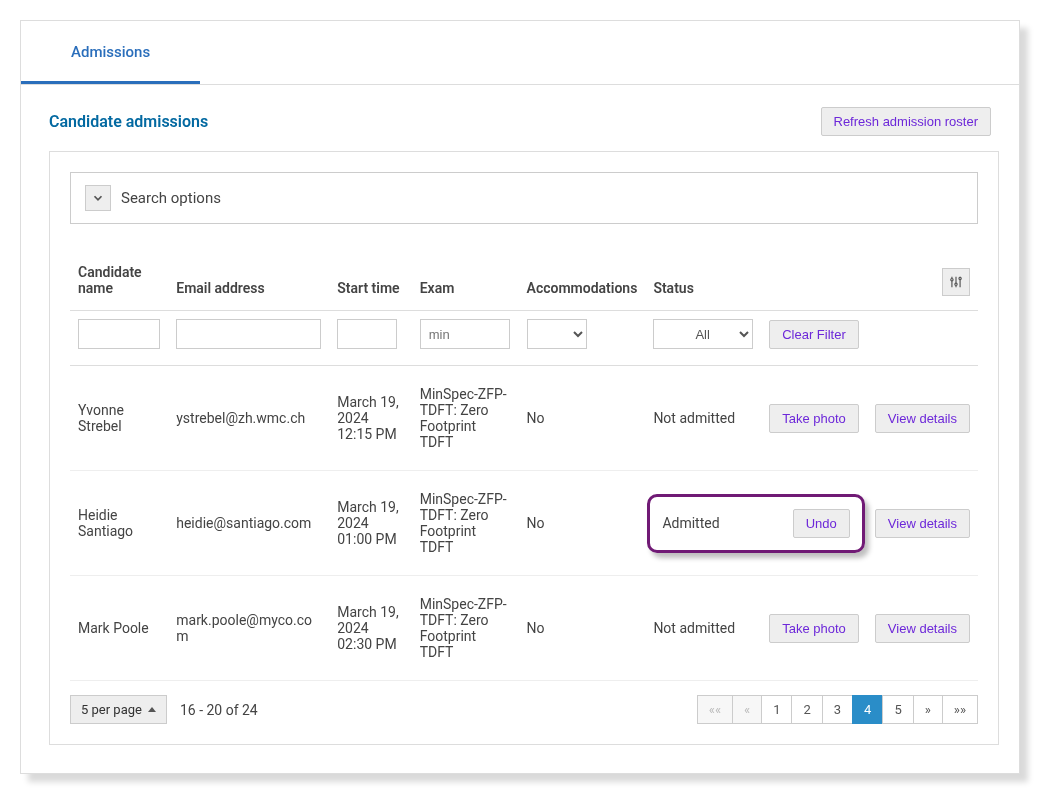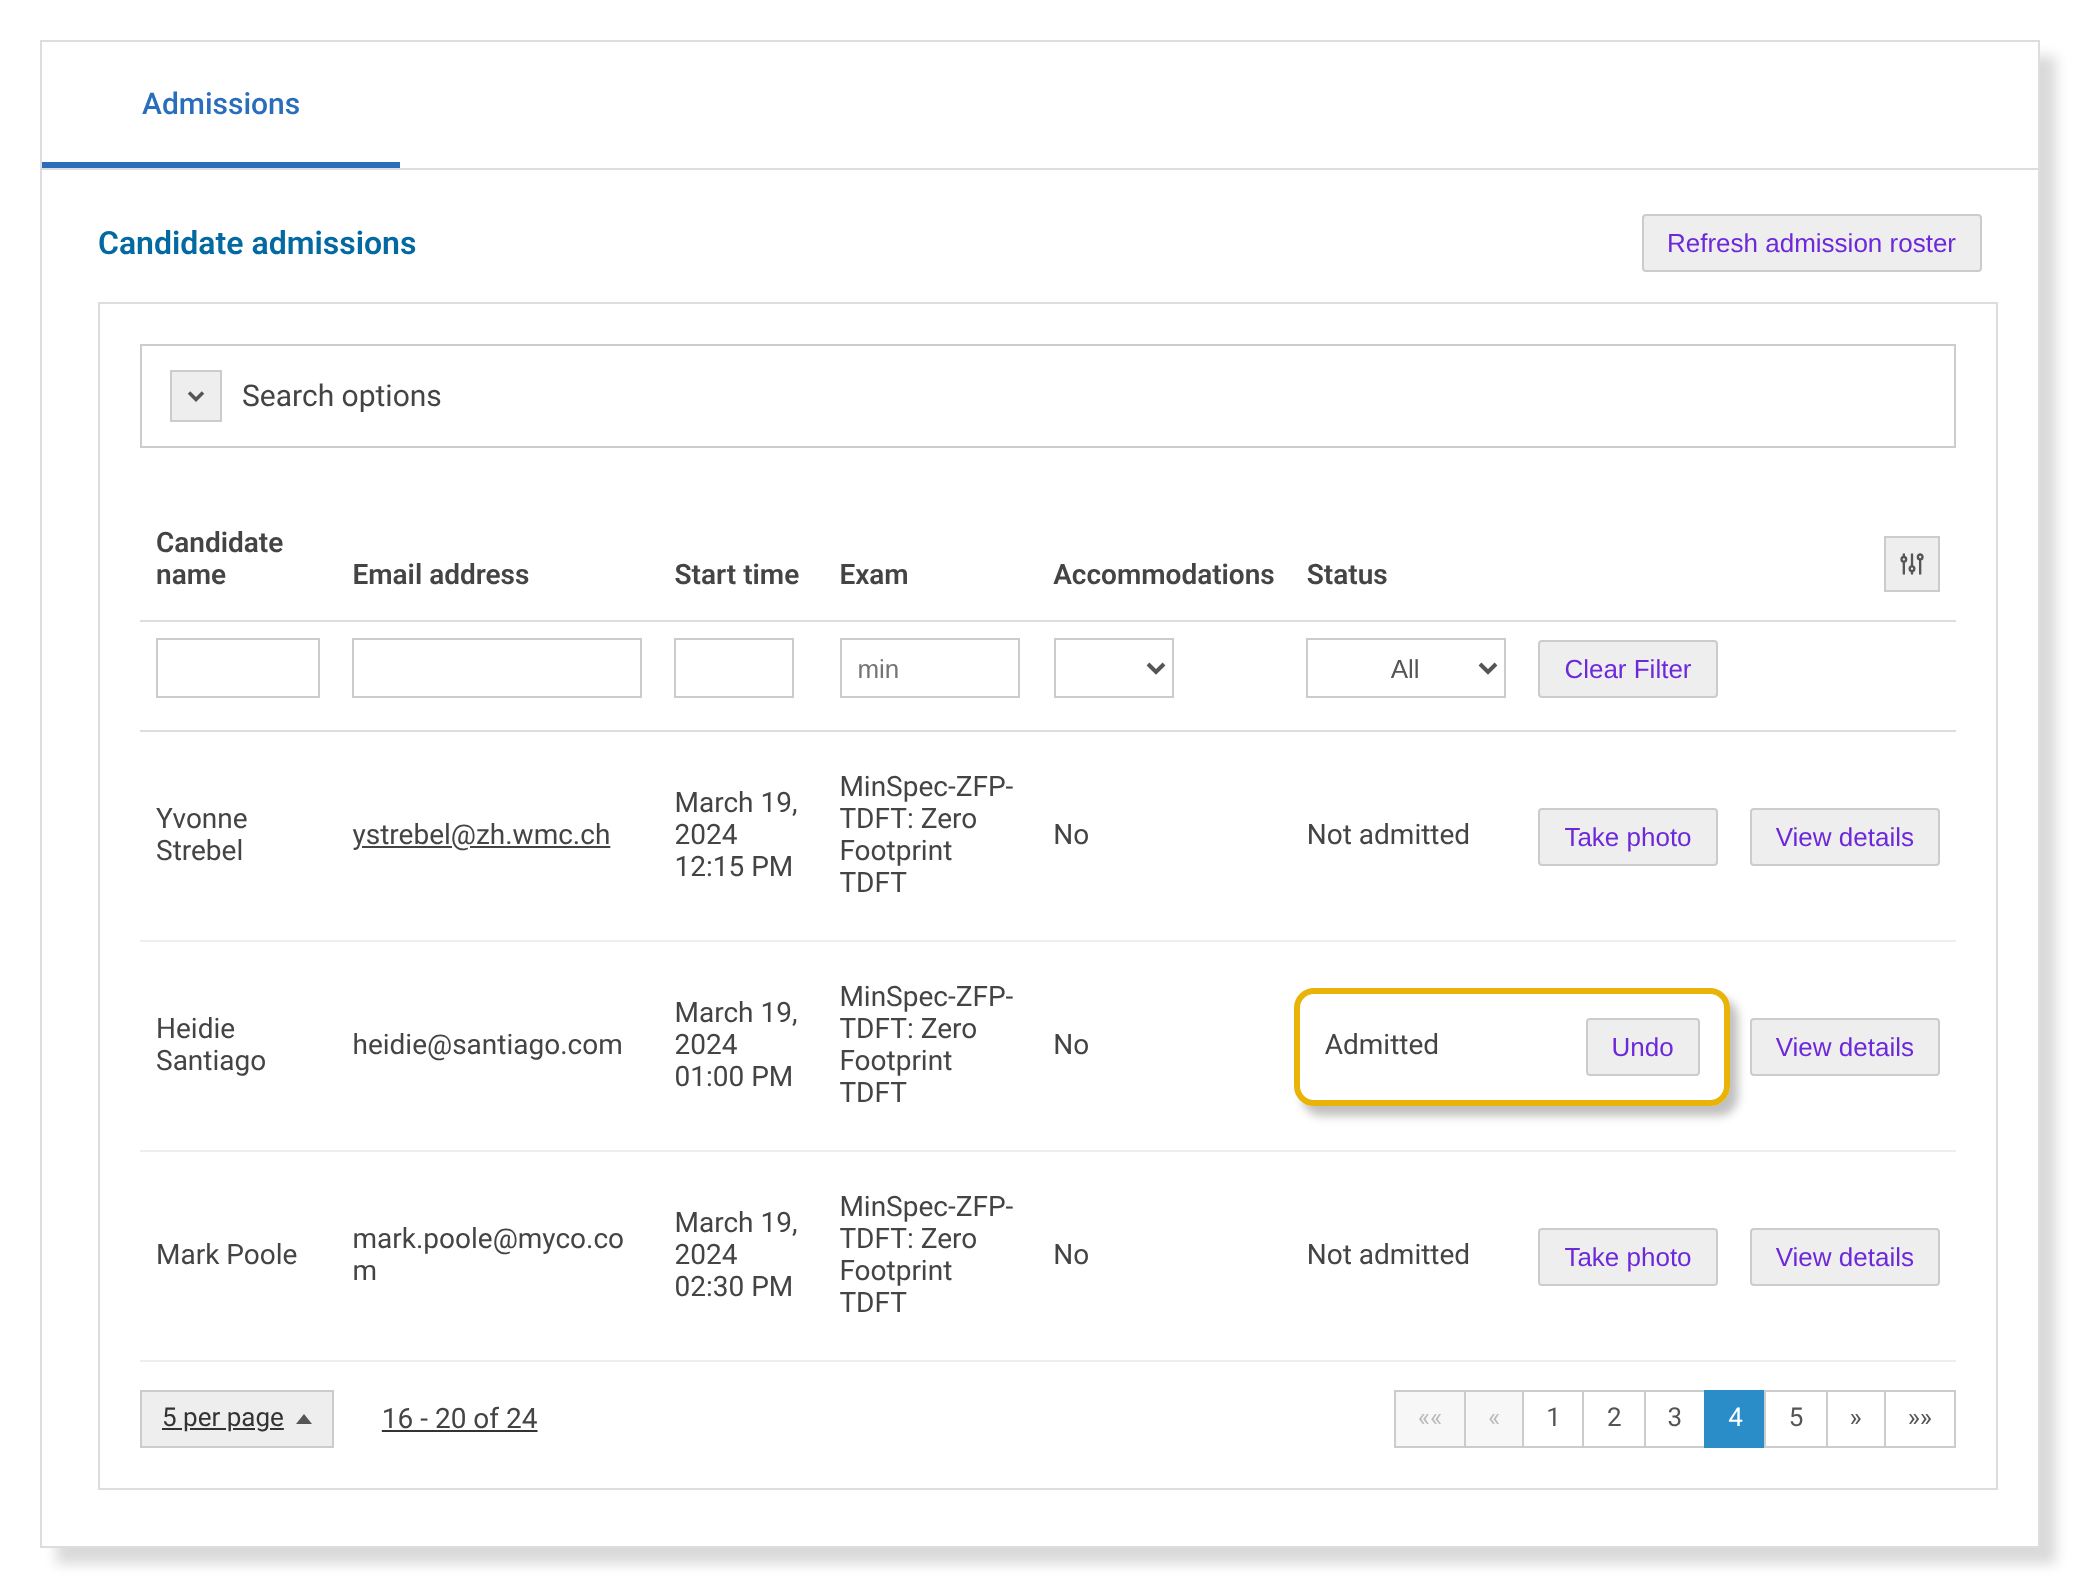--- a/index.html
+++ b/index.html
@@ -121,43 +121,42 @@
     background: #fff;
     padding-left: 37px;
   }
   tr.data-row td {
     padding: 20px 8px;
     border-bottom: 1px solid #eee;
     vertical-align: middle;
     color: #444;
   }
   .highlight-box {
-    border: 3px solid #eab308;
+    border: 3px solid #701a75;
     border-radius: 10px;
     padding: 12px 12px;
     display: flex;
     align-items: center;
     justify-content: space-between;
     gap: 10px;
     margin: -12px -6px;
     box-shadow: 4px 5px 5px rgba(0,0,0,0.25);
   }
   .actions-cell { white-space: nowrap; }
   .footer-row {
     display: flex;
     justify-content: space-between;
     align-items: center;
     margin-top: 6px;
     padding-top: 8px;
   }
   .footer-left {
     display: flex;
     align-items: center;
-    gap: 24px;
-    text-decoration: underline;
+    gap: 13px;
   }
   .per-page-btn {
     background: #eee;
     border: 1px solid #ccc;
     padding: 6px 10px;
     font-size: 13px;
     cursor: pointer;
     display: flex;
     align-items: center;
     gap: 6px;
@@ -251,21 +250,21 @@
           <td><input class="filter-input tiny" style=""></td>
           <td><input class="filter-input small" placeholder="min" style=""></td>
           <td><select class="filter-input tiny"><option>All</option></select></td>
           <td><select class="filter-input" style="max-width:115px"><option>All</option></select></td>
           <td colspan="2"><button class="btn">Clear Filter</button></td>
         </tr>
       </thead>
       <tbody id="rows-body">
       <tr class="data-row">
             <td>Yvonne Strebel</td>
-            <td style="word-break: break-all; text-decoration: underline;">ystrebel@zh.wmc.ch</td>
+            <td style="word-break: break-all;">ystrebel@zh.wmc.ch</td>
             <td>March 19, 2024 12:15 PM</td>
             <td>MinSpec-ZFP-TDFT: Zero Footprint TDFT</td>
             <td>No</td>
             <td>Not admitted</td>
             <td class="actions-cell"><button class="btn">Take photo</button></td>
             <td class="actions-cell" style="text-align: right;"><button class="btn">View details</button></td>
           </tr>
           <tr class="data-row">
             <td>Heidie Santiago</td>
             <td style="word-break: break-all;">heidie@santiago.com</td>

